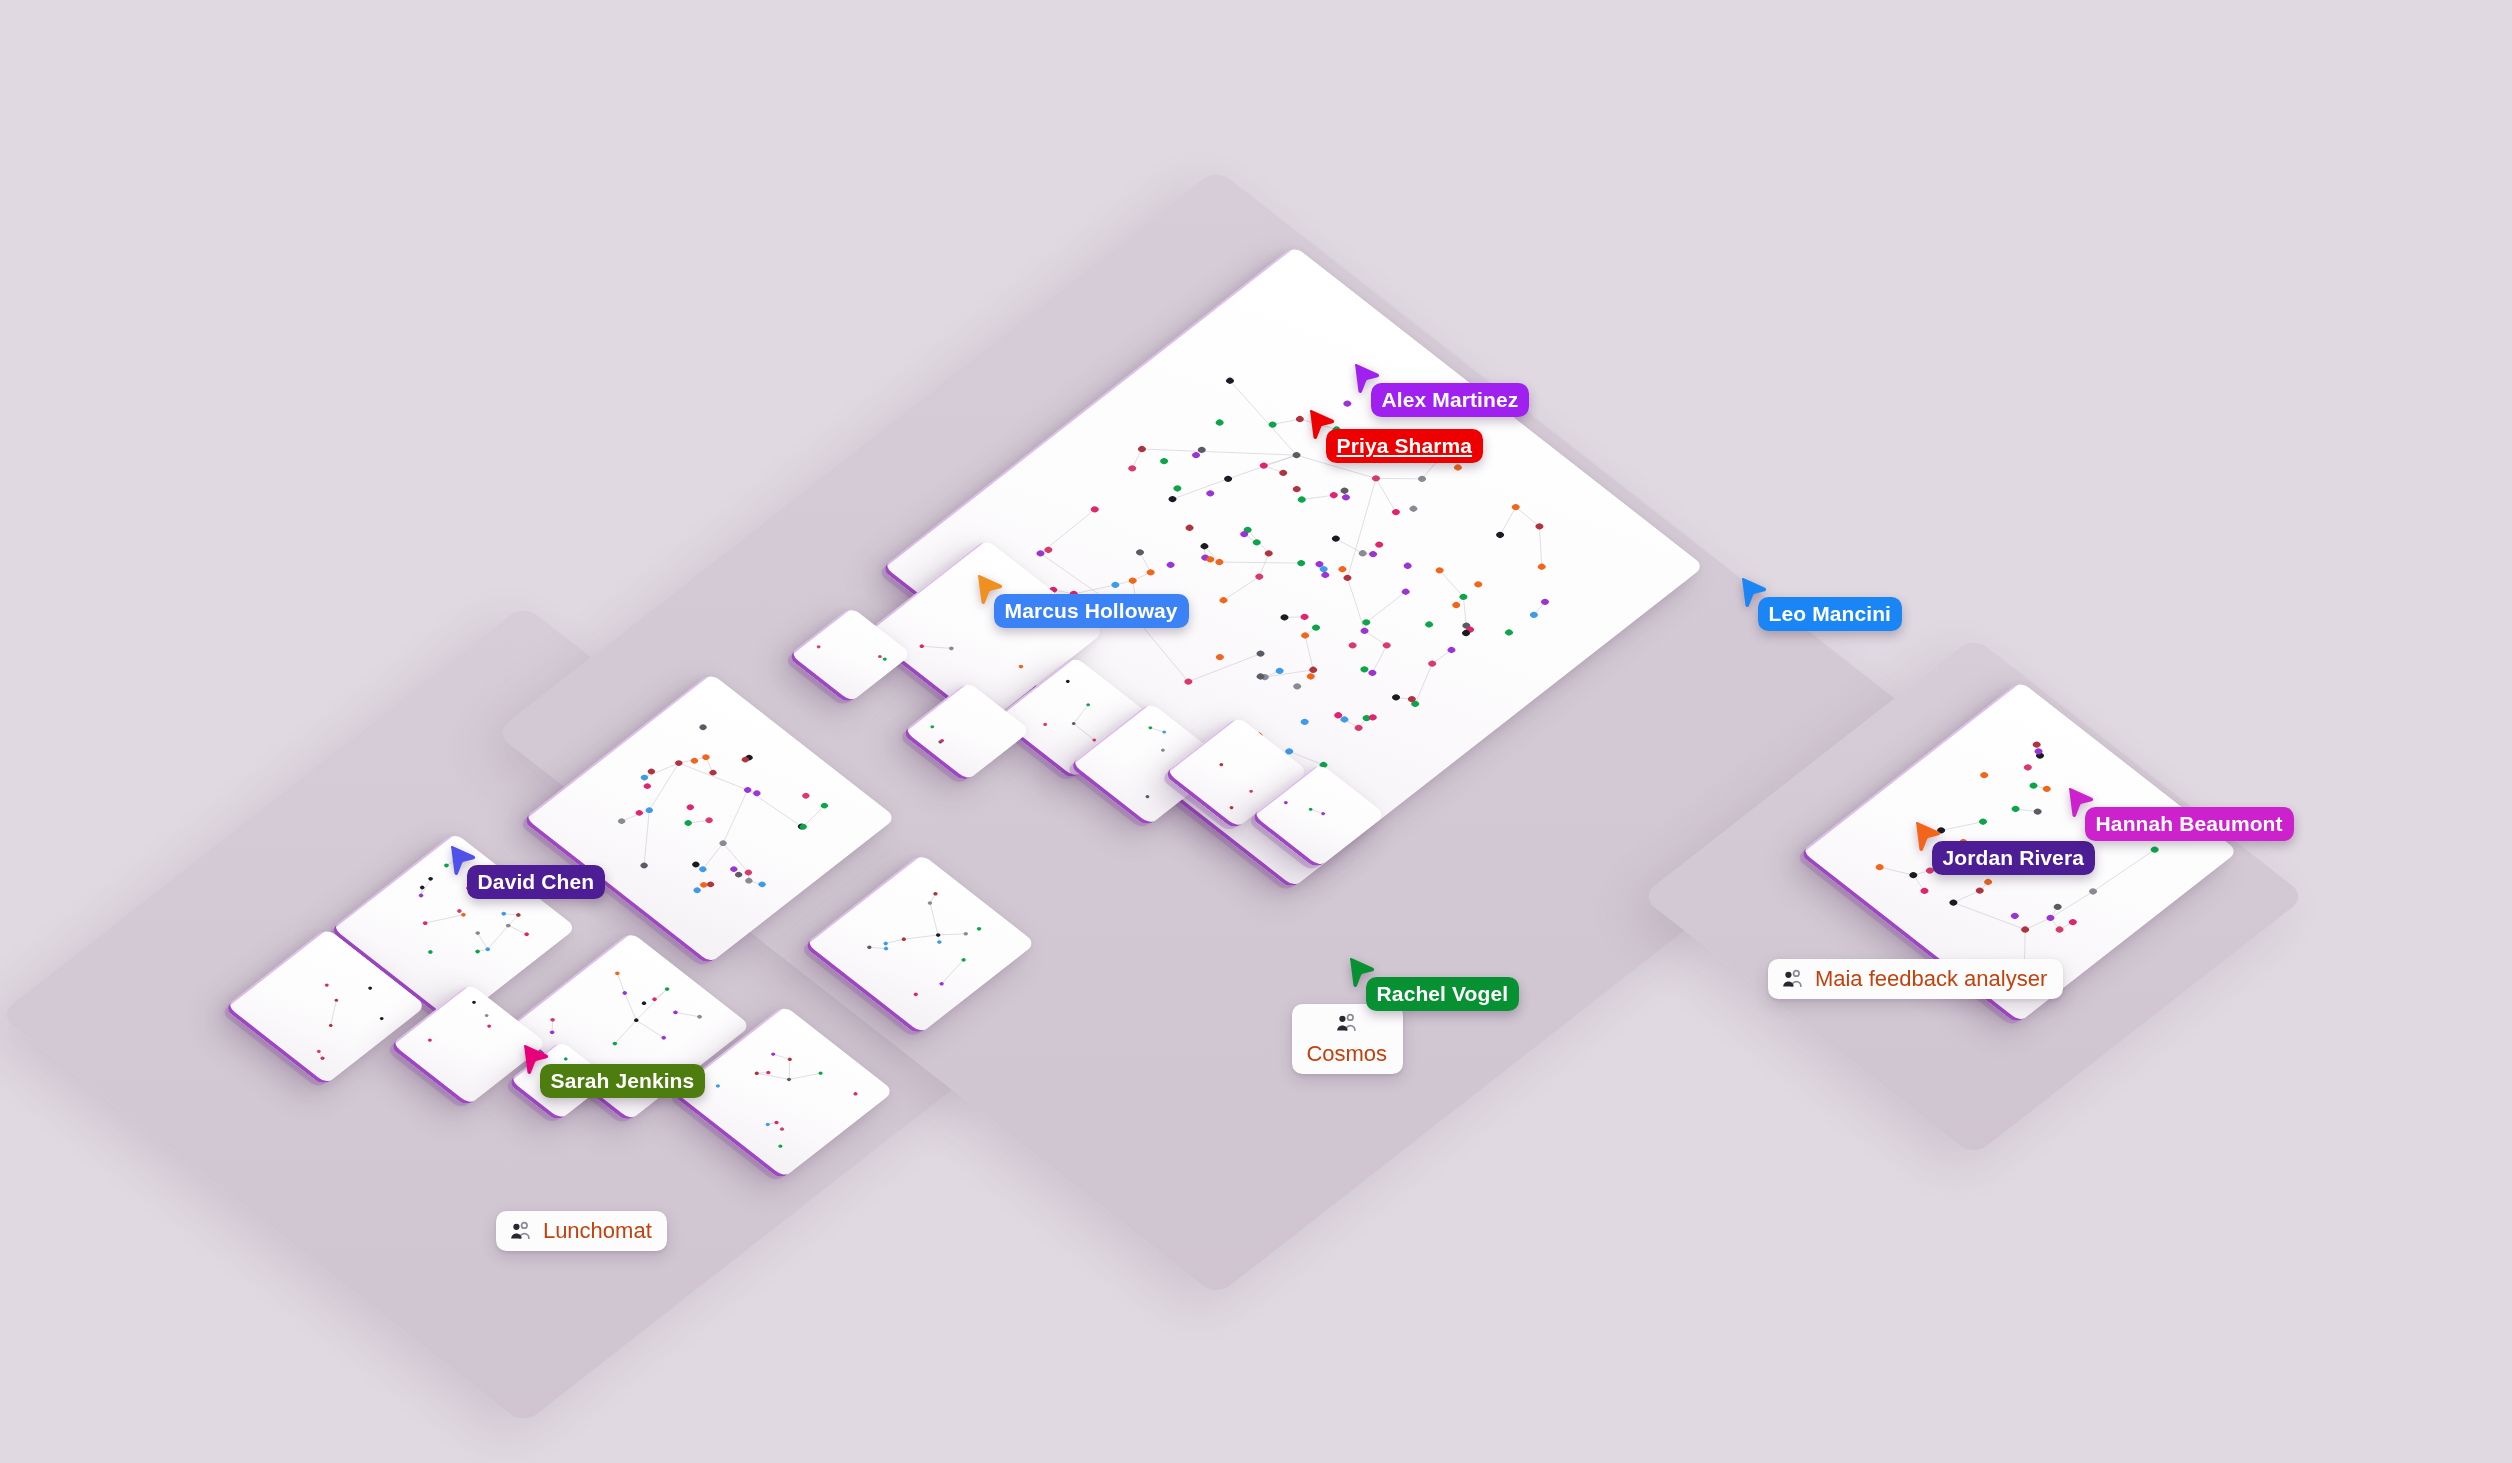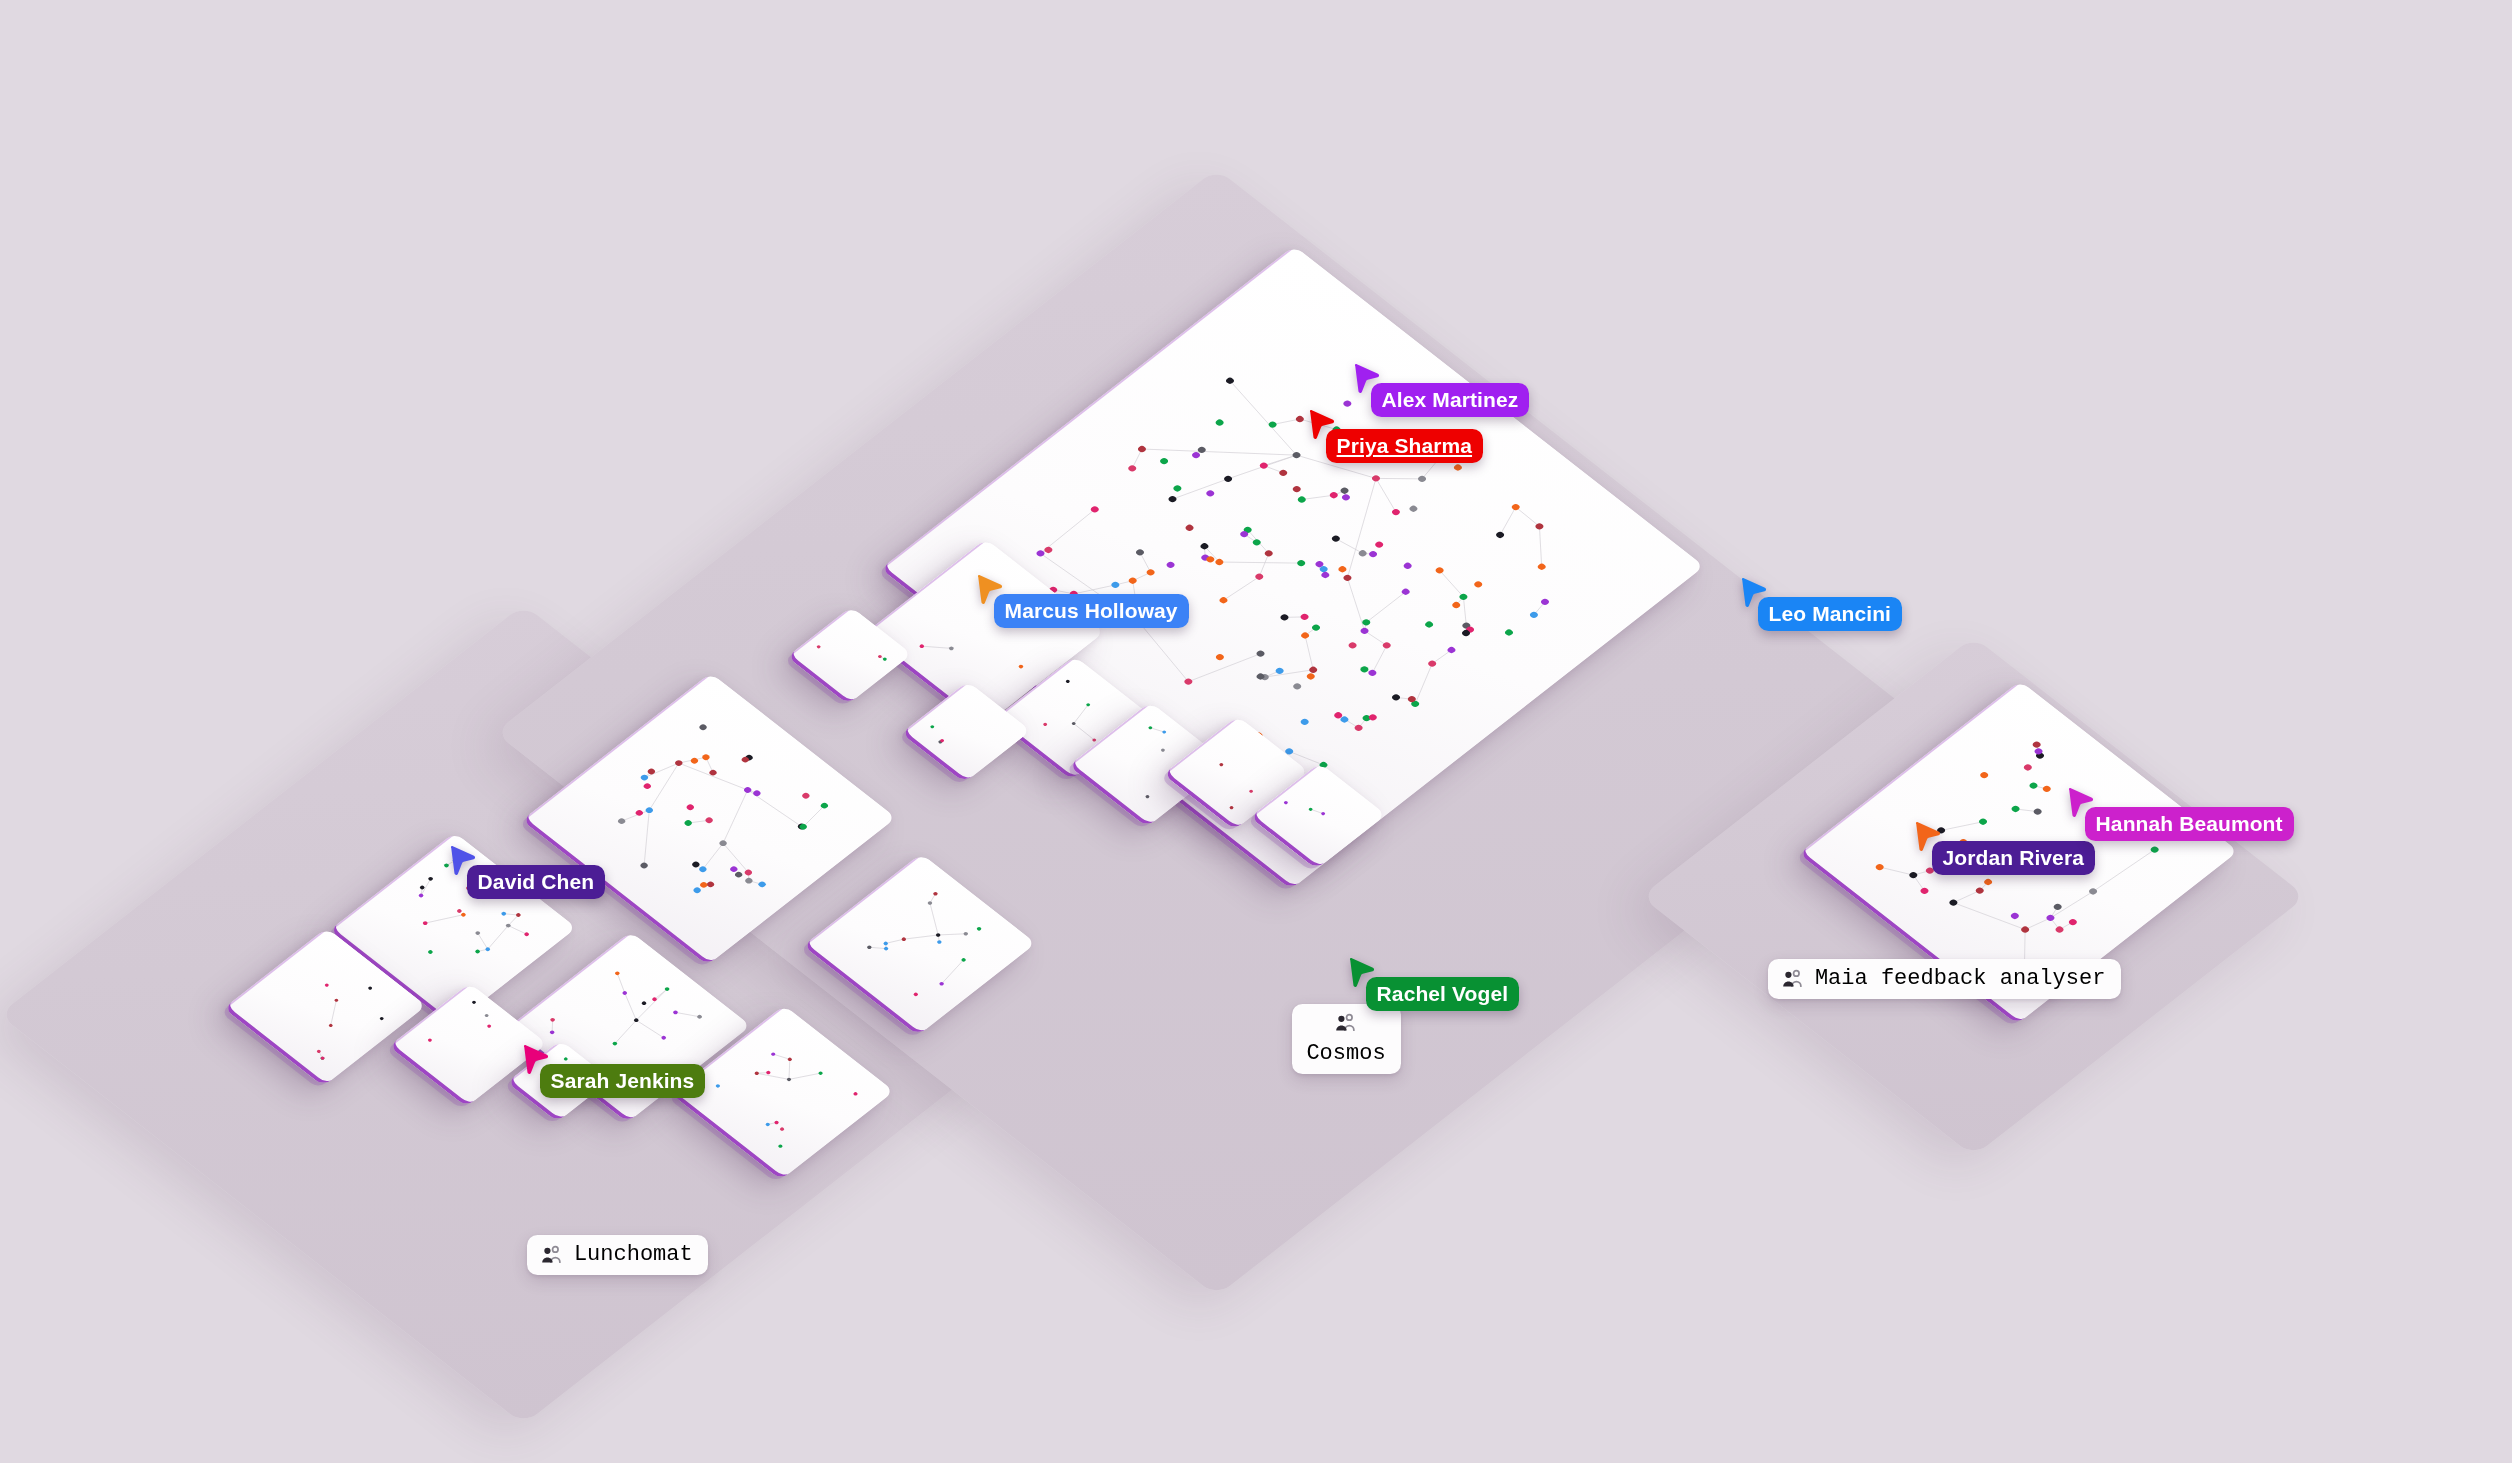--- a/index.html
+++ b/index.html
@@ -69,21 +69,21 @@
   
   .group-chip{
     position:absolute;z-index:55;
     display:flex;align-items:center;gap:10.5px;
     background:#fdfcfd;
     border-radius:10.5px;
     padding:8.5px 15.7px 9.8px 14.4px;
     box-shadow:0 5.9px 14.4px rgba(70,40,80,.17),0 1.3px 3.3px rgba(70,40,80,.10);
   }
   .group-chip .label{
-    font-size:22px;color:#000000;line-height:1;white-space:nowrap;font-family:Liberation Mono, monospace;
+    font-size:22px;color:#c2410c;line-height:1;white-space:nowrap;
   }
   .group-chip .ppl-icon{display:block;width:22px;height:19.6px;flex:0 0 auto;}
 </style>
 </head>
 <body>
 
 <div id="stage">
     <div class="platform" style="left: 193px; top: 684px; width: 661px; height: 661px;"></div>
     <div class="platform" style="left: 762px; top: 278px; width: 909px; height: 909px;"></div>
     <div class="platform" style="left: 1764px; top: 687px; width: 419px; height: 419px;"></div>
@@ -605,21 +605,21 @@
         <circle cx="166.9" cy="350.8" r="5.20" fill="#e0246e"></circle>
         <circle cx="230.4" cy="175.4" r="5.20" fill="#b0343f"></circle>
         <circle cx="206.2" cy="215.2" r="5.20" fill="#0ca54a"></circle>
         <circle cx="144.1" cy="253.3" r="5.20" fill="#f2651a"></circle>
         <circle cx="362.6" cy="354.4" r="5.20" fill="#b0343f"></circle>
         <circle cx="337.4" cy="78.5" r="5.20" fill="#0ca54a"></circle>
         <circle cx="284.6" cy="294.7" r="5.20" fill="#9b34d4"></circle>
         <circle cx="217.1" cy="278.6" r="5.20" fill="#f2651a"></circle>
       </svg>
     </div>
-    <div class="group-chip" style="left: 527px; top: 1211px; margin-top: 24px;">
+    <div class="group-chip" style="left: 496px; top: 1211px;">
       <span>
         <svg class="ppl-icon" viewBox="0 0 24 21" xmlns="http://www.w3.org/2000/svg">
           <circle cx="15.6" cy="4.6" r="3.0" fill="none" stroke="#8e8a94" stroke-width="1.9"></circle>
           <path d="M10.8 18.5c0-3.0 2.2-5.0 4.9-5.0s4.9 2.0 4.9 5.0" fill="none" stroke="#8e8a94" stroke-width="1.9" stroke-linecap="round"></path>
           <circle cx="7.0" cy="6.1" r="3.4" fill="#2b2730"></circle>
           <path d="M1.3 19.0c0-3.3 2.5-5.6 5.7-5.6s5.7 2.3 5.7 5.6z" fill="#2b2730"></path>
         </svg>
       </span>
       <span class="label">Lunchomat</span>
     </div>

